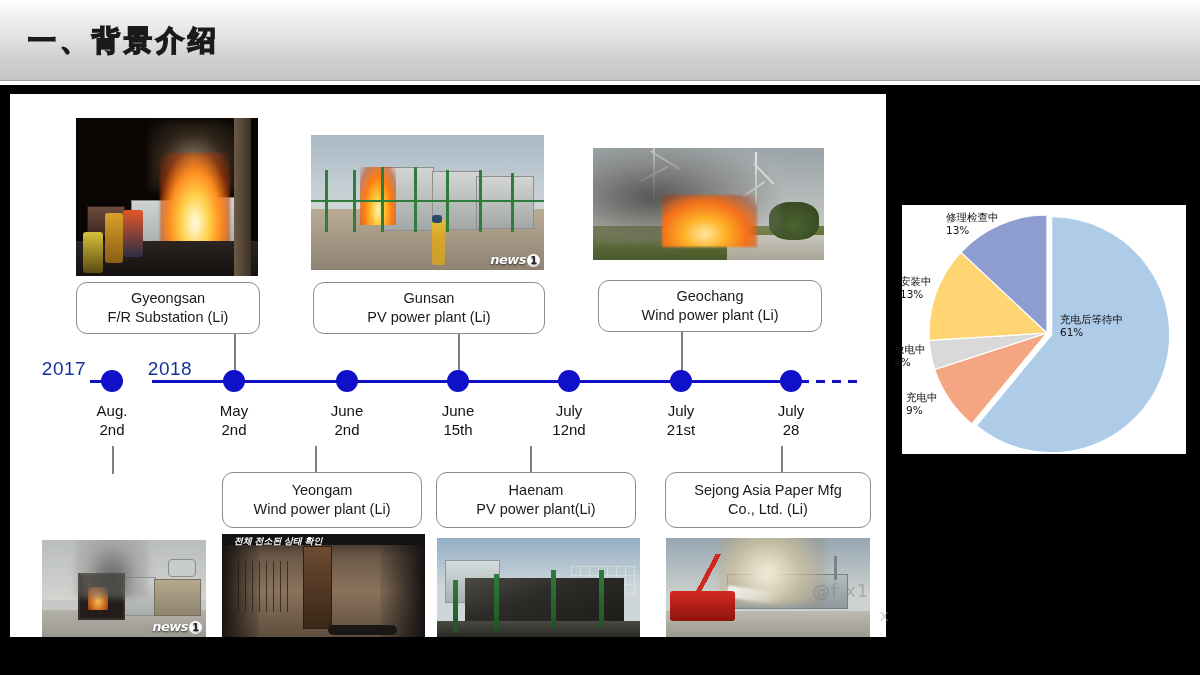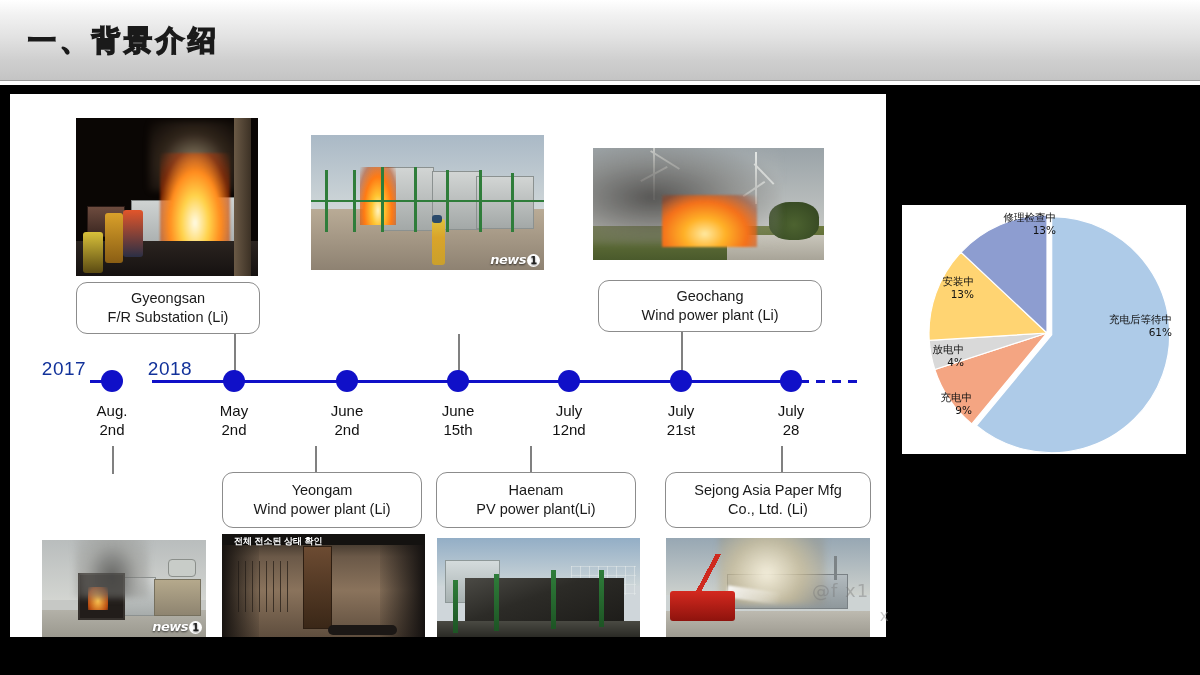--- a/index.html
+++ b/index.html
@@ -162,21 +162,21 @@
   
   .box{
     position:absolute;border:1.6px solid #8c8c8c;border-radius:11px;
     background:#fff;box-sizing:border-box;
     display:flex;align-items:center;justify-content:center;text-align:center;
     font-size:14.5px;color:#1a1a1a;line-height:1.32;padding:3px 21px;
   }
   
   .chart-box{position:absolute;left:902px;top:205px;width:284px;height:249px;background:#fff;}
   .pie-wrap{position:absolute;left:0;top:0;width:284px;height:249px;}
-  .pie-lbl{position:absolute;text-align:right;font-size:10.5px;color:#111;
+  .pie-lbl{position:absolute;text-align:left;font-size:10.5px;color:#111;
     line-height:1.25;white-space:nowrap;
     font-family:"DejaVu Sans","Liberation Sans",sans-serif;}
   
   .wm{position:absolute;left:812px;top:580px;font-size:18px;color:rgba(120,120,120,.42);
     font-family:"DejaVu Sans",sans-serif;letter-spacing:1px;}
   .wm2{position:absolute;left:880px;top:606px;font-size:17px;color:rgba(150,150,150,.5);}
 </style>
 </head>
 <body>
 
@@ -230,20 +230,23 @@
     <div class="turbine" style="left:68%;top:22%;width:28px;height:2px;transform:rotate(46deg);"></div>
     <div class="turbine" style="left:64%;top:36%;width:26px;height:2px;transform:rotate(-34deg);"></div>
     <div id="p3-bush"></div>
     <div id="p3-smoke"></div>
     <div id="p3-fire"></div>
   </div>
 
   <div class="box" style="left:66px;top:188px;width:184px;height:52px;">
     <div><span>Gyeongsan</span><br><span>F/R Substation (Li)</span></div>
   </div>
+  <div class="box" style="left:303px;top:188px;width:232px;height:52px;">
+    <div><span>Gunsan</span><br><span>PV power plant (Li)</span></div>
+  </div>
   <div class="box" style="left:588px;top:186px;width:224px;height:52px;">
     <div><span>Geochang</span><br><span>Wind power plant (Li)</span></div>
   </div>
 
   <div class="stem" style="left:224px;top:240px;height:42px;"></div>
   <div class="stem" style="left:448px;top:240px;height:42px;"></div>
   <div class="stem" style="left:671px;top:238px;height:44px;"></div>
 
   <div class="tl-line" style="left:80px;top:286px;width:692px;"></div>
   <div class="tl-gap" style="left:112px;top:286px;"></div>
@@ -310,21 +313,21 @@
   </div>
 
   <div class="photo" id="photo5" style="left:212px;top:440px;">
     <div id="p5-bg"></div>
     <div id="p5-grid"></div>
     <div id="p5-col"></div>
     <div id="p5-dark1"></div>
     <div id="p5-dark2"></div>
     <div id="p5-pipe"></div>
     <div id="p5-cap"></div>
-    <div class="ph-label" style="left:12px;top:1px;">전체 전소된 상태 확인</div>
+    <div class="ph-label" style="left:12px;top:1px;font-style:italic;">전체 전소된 상태 확인</div>
   </div>
 
   <div class="photo" id="photo6" style="left:427px;top:444px;">
     <div id="p6-sky"></div>
     <div id="p6-bld"></div>
     <div id="p6-grid"></div>
     <div id="p6-debris"></div>
     <div id="p6-grd"></div>
     <div class="greenpost" style="left:8%;top:42%;height:54%;"></div>
     <div class="greenpost" style="left:28%;top:36%;height:58%;"></div>

